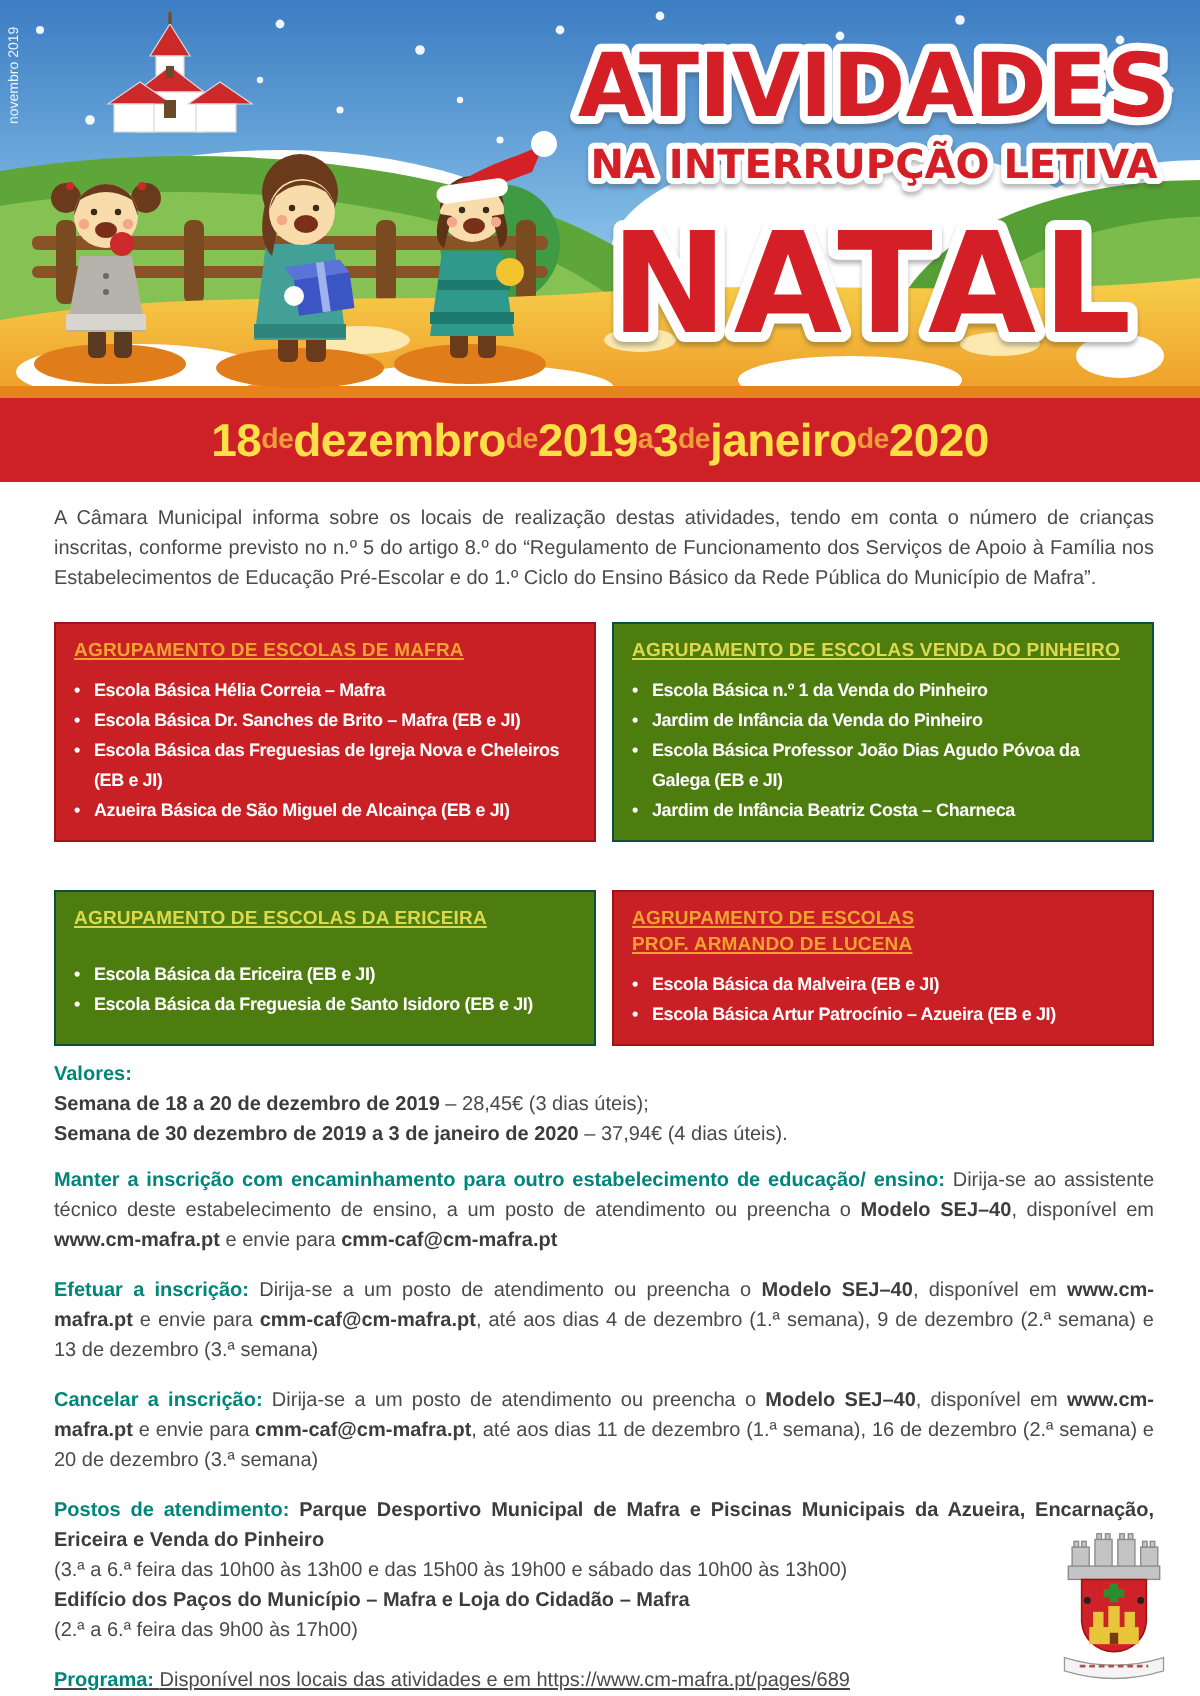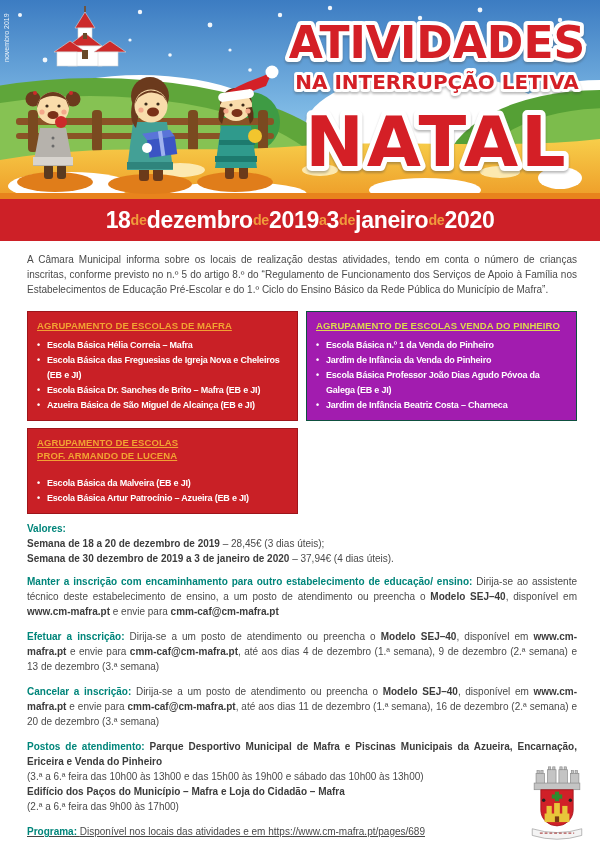--- a/index.html
+++ b/index.html
@@ -16,31 +16,31 @@
   .hero svg{display:block;}
   .hero-big{font-family:"DejaVu Sans",sans-serif;font-weight:bold;
     fill:#d41f26;stroke:#ffffff;paint-order:stroke;stroke-linejoin:round;
     text-anchor:middle;filter:drop-shadow(0 2px 1px rgba(60,60,60,.35));}
 
   
   .date-banner{
     height:42px;background:#cd2027;display:flex;align-items:center;justify-content:center;
     font-weight:bold;font-size:23px;letter-spacing:-0.3px;white-space:nowrap;
   }
-  .r-w{color:#ffffff;font-weight:bold;}
+  .r-w{color:#fde047;font-weight:bold;}
   .r-o{color:#f09b3c;font-weight:bold;font-size:0.62em;}
 
   
   .content{padding:0 23px 0 27px;}
   .intro{margin-top:11px;font-size:10px;line-height:15px;text-align:justify;color:#4a4a4a;}
 
-  .boxes{margin-top:14px;display:grid;grid-template-columns:1fr 1fr;gap:7px 8px;}
+  .boxes{margin-top:14px;display:grid;grid-template-columns:1fr 1fr;gap:24px 8px;}
   .box{padding:7px 9px;border:1px solid rgba(0,0,0,.18);}
   .box.red{background:#c92026;border-color:#9d151b;}
-  .box.green{background:#a21caf;border-color:#0e503f;}
+  .box.green{background:#4d7c0f;border-color:#0e503f;}
   .box-title{font-size:9.5px;font-weight:bold;line-height:13px;letter-spacing:.1px;}
   .box-title .title-line{text-decoration:underline;}
   .box.red .box-title{color:#f2a233;}
   .box.green .box-title{color:#ddd94e;}
   .box ul{margin:6px 0 0 0;padding:0;list-style:none;}
   .box li{
     color:#ffffff;font-weight:bold;font-size:9px;letter-spacing:-0.2px;
     line-height:15px;padding-left:10px;position:relative;
   }
   .box li::before{content:"•";position:absolute;left:0;}
@@ -261,32 +261,39 @@
 
   <div class="content">
 
     <p class="intro">A Câmara Municipal informa sobre os locais de realização destas atividades, tendo em conta o número de crianças inscritas, conforme previsto no n.º 5 do artigo 8.º do “Regulamento de Funcionamento dos Serviços de Apoio à Família nos Estabelecimentos de Educação Pré-Escolar e do 1.º Ciclo do Ensino Básico da Rede Pública do Município de Mafra”.</p>
 
     <div class="boxes">
       <div class="box red">
         <div class="box-title"><span class="title-line">AGRUPAMENTO DE ESCOLAS DE MAFRA</span></div>
         <ul>
             <li>Escola Básica Hélia Correia – Mafra</li>
+            <li>Escola Básica Dr. Sanches de Brito – Mafra (EB e JI)</li>
             <li>Escola Básica das Freguesias de Igreja Nova e Cheleiros (EB e JI)</li>
-            <li>Escola Básica Dr. Sanches de Brito – Mafra (EB e JI)</li>
             <li>Azueira Básica de São Miguel de Alcainça (EB e JI)</li>
           </ul>
       </div>
       <div class="box green">
         <div class="box-title"><span class="title-line">AGRUPAMENTO DE ESCOLAS VENDA DO PINHEIRO</span></div>
         <ul>
             <li>Escola Básica n.º 1 da Venda do Pinheiro</li>
             <li>Jardim de Infância da Venda do Pinheiro</li>
             <li>Escola Básica Professor João Dias Agudo Póvoa da Galega (EB e JI)</li>
             <li>Jardim de Infância Beatriz Costa – Charneca</li>
+          </ul>
+      </div>
+      <div class="box green">
+        <div class="box-title"><span class="title-line">AGRUPAMENTO DE ESCOLAS DA ERICEIRA</span></div>
+        <ul>
+            <li>Escola Básica da Ericeira (EB e JI)</li>
+            <li>Escola Básica da Freguesia de Santo Isidoro (EB e JI)</li>
           </ul>
       </div>
       <div class="box red">
         <div class="box-title"><span class="title-line">AGRUPAMENTO DE ESCOLAS</span><br><span class="title-line">PROF. ARMANDO DE LUCENA</span></div>
         <ul>
             <li>Escola Básica da Malveira (EB e JI)</li>
             <li>Escola Básica Artur Patrocínio – Azueira (EB e JI)</li>
           </ul>
       </div>
     </div>

